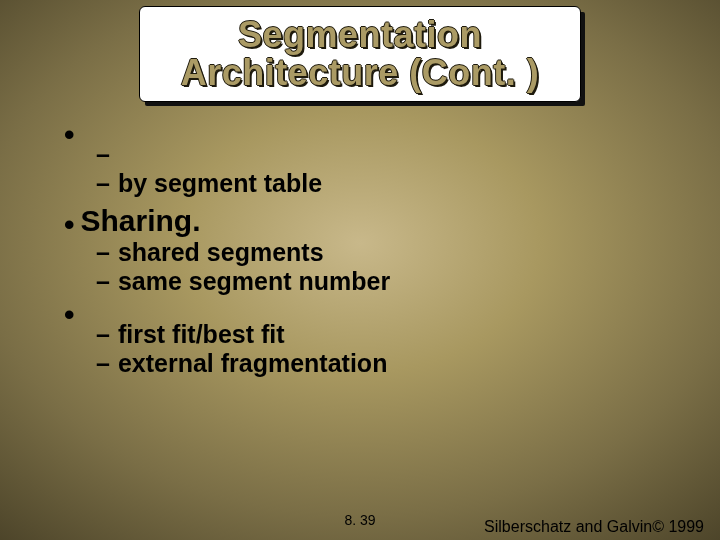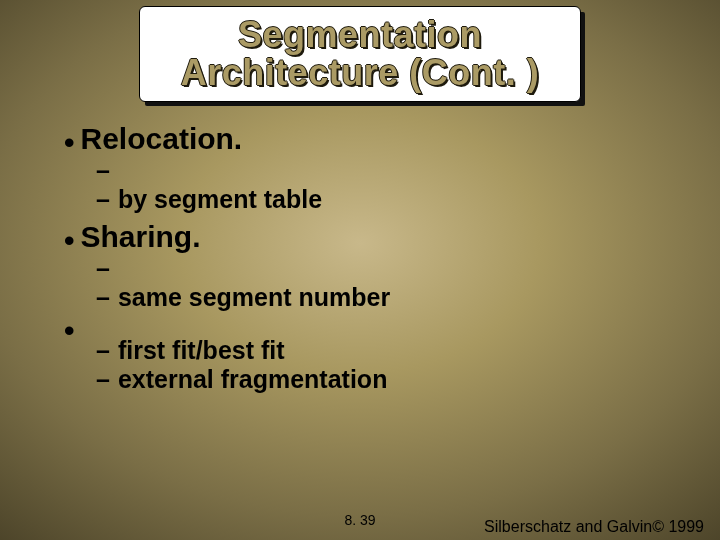--- a/index.html
+++ b/index.html
@@ -121,36 +121,36 @@
         <span>Segmentation</span><br>
         <span>Architecture (Cont. )</span>
       </div>
     </div>
   </div>
 
   <div class="content">
 
     <div class="b1">
       <span class="dot">•</span>
-      <span>Relocation.</span>
     </div>
     <div class="b2">
       <span class="dash">–</span>
     </div>
     <div class="b2">
       <span class="dash">–</span>
       <span>by segment table</span>
     </div>
 
     <div class="b1">
       <span class="dot">•</span>
       <span>Sharing.</span>
     </div>
     <div class="b2">
       <span class="dash">–</span>
+      <span>shared segments</span>
     </div>
     <div class="b2">
       <span class="dash">–</span>
       <span>same segment number</span>
     </div>
 
     <div class="b1">
       <span class="dot">•</span>
     </div>
     <div class="b2">

